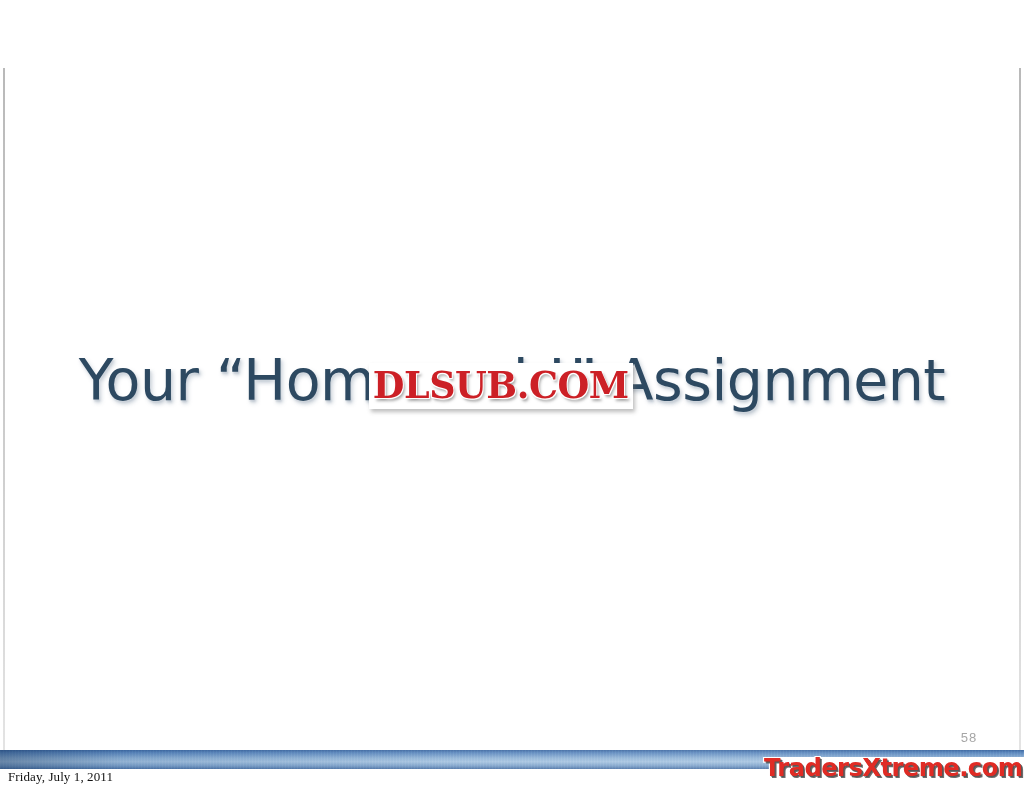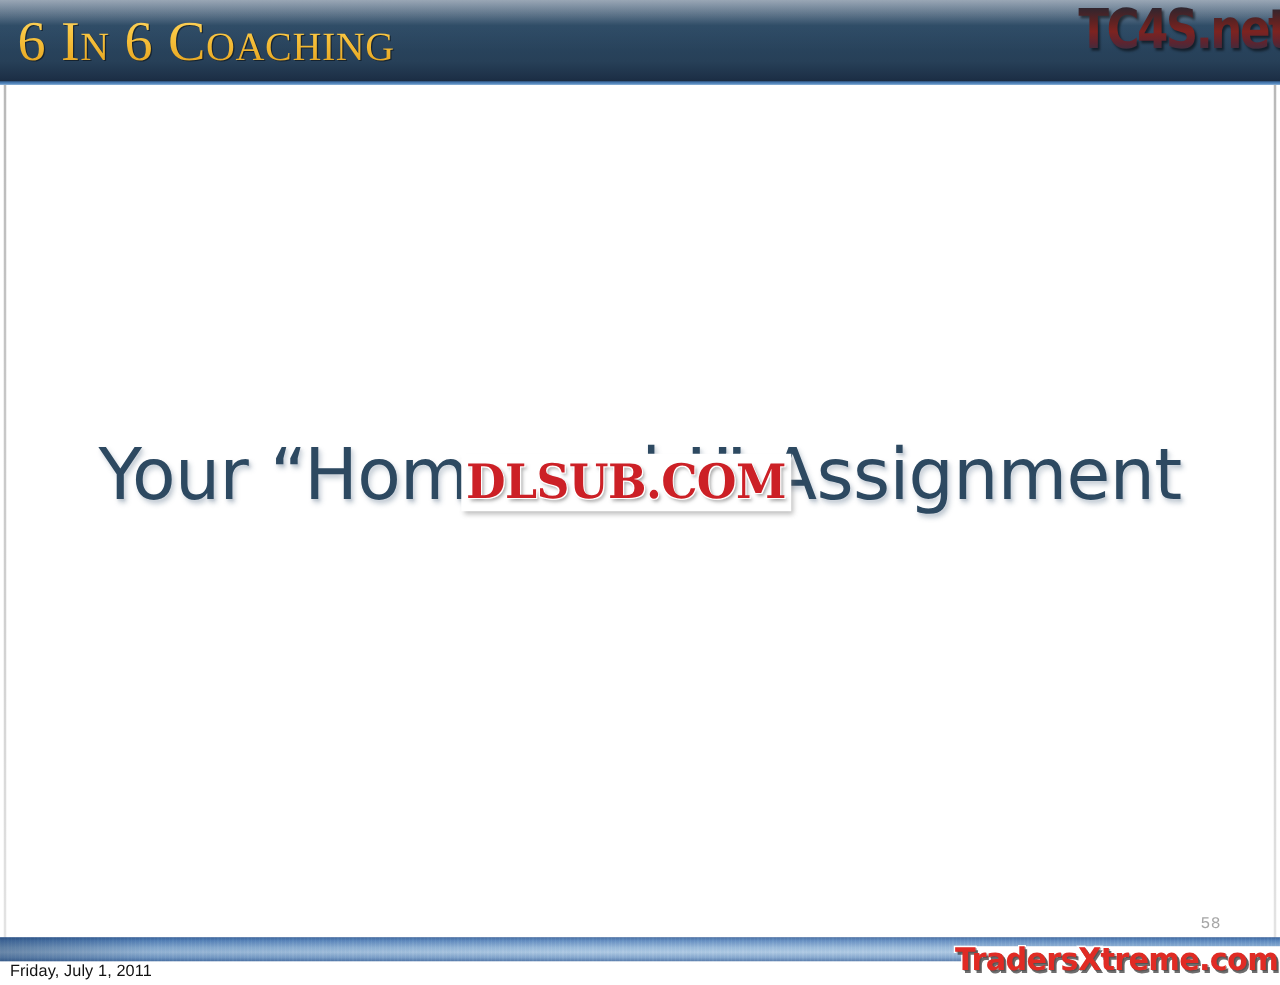--- a/index.html
+++ b/index.html
@@ -228,21 +228,21 @@
     width: 1024px;
     height: 2px;
     background: #2e5487;
   }
 
   
   .footer-date {
     position: absolute;
     left: 8px;
     top: 769px;
-    font-family: Liberation Sans, sans-serif;
+    font-family: Liberation Serif, serif;
     font-size: 13px;
     color: #111111;
     letter-spacing: 0.1px;
   }
 
   
   .tx-logo {
     position: absolute;
     right: 2px;
     top: 753px;
@@ -268,26 +268,20 @@
     width: 252px;
     height: 31px;
     background: #ffffff;
   }
 </style>
 </head>
 <body>
 
 <div class="slide">
 
-  <div class="header-band">
-    <div class="header-sheen"></div>
-    <div class="header-title-shadow">6 In 6 Coaching</div>
-    <div class="header-title">6 In 6 Coaching</div>
-    <div class="tc4s-logo">TC4S.net</div>
-  </div>
 
   <div class="canvas-edge-left"></div>
   <div class="canvas-edge-right"></div>
 
   <div class="title-wrap">
     <div class="main-title">Your “Homework!” Assignment</div>
   </div>
 
   <div class="watermark">DLSUB.COM</div>
 

